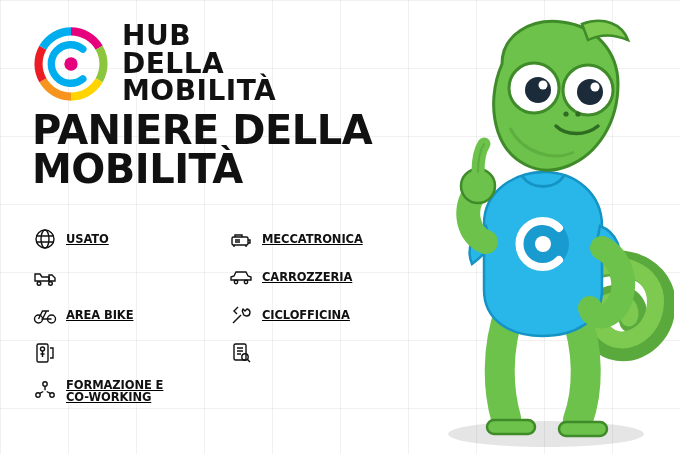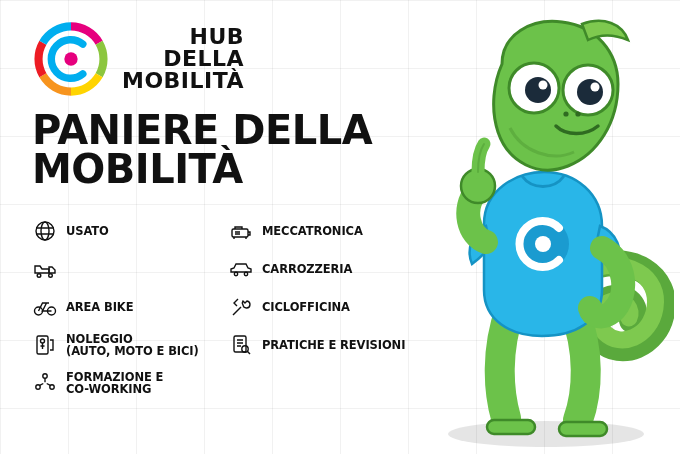--- a/index.html
+++ b/index.html
@@ -25,52 +25,52 @@
     position: absolute;
     left: 34px; top: 22px;
     display: flex;
     align-items: center;
     gap: 14px;
   }
   .logo-mark { width: 74px; height: 74px; flex: 0 0 auto; }
   .logo-text {
     font-family: "DejaVu Sans", sans-serif;
     font-weight: bold;
-    font-size: 22px;
+    font-size: 28px;
     line-height: 0.99;
     letter-spacing: 0.5px;
     color: #111111;
     text-transform: uppercase;
-    text-align: right;
   }
   .logo-text div { white-space: nowrap; }
 
   
   .headline {
     position: absolute;
     left: 32px; top: 111px;
     width: 400px;
     font-family: "DejaVu Sans", sans-serif;
     font-weight: bold;
     font-size: 40px;
     line-height: 0.98;
     letter-spacing: -0.5px;
     color: #111111;
     text-transform: uppercase;
   }
 
   
   .services {
     position: absolute;
-    left: 32px; top: 212px;
+    left: 32px; top: 220px;
     width: 410px;
     display: grid;
     grid-template-columns: 196px 214px;
     grid-auto-rows: 38px;
     align-items: center;
+    text-decoration: underline;
   }
   .svc {
     display: flex;
     align-items: center;
     gap: 8px;
   }
   .svc .ico {
     width: 26px; height: 26px;
     flex: 0 0 auto;
     display: flex; align-items: center; justify-content: center;
@@ -195,33 +195,30 @@
 
     <div class="svc">
       <span class="ico">
         <svg viewBox="0 0 24 24" width="24" height="24" fill="none" stroke="#111" stroke-width="1.4">
           <rect x="4" y="3" width="11" height="18" rx="1.5"></rect>
           <circle cx="9.5" cy="8" r="2"></circle>
           <path d="M9.5 10v6M7.5 13h4"></path>
           <path d="M17 7h3v10h-3"></path>
         </svg>
       </span>
-      <span class="lbl">NOLEGGIO
-(AUTO, MOTO E BICI)</span>
     </div>
     <div class="svc">
       <span class="ico">
         <svg viewBox="0 0 24 24" width="24" height="24" fill="none" stroke="#111" stroke-width="1.4">
           <rect x="5" y="3" width="12" height="16" rx="1.5"></rect>
           <path d="M8 7h6M8 10h6M8 13h4"></path>
           <circle cx="16" cy="16" r="3.2"></circle>
           <path d="M18.3 18.3L21 21"></path>
         </svg>
       </span>
-      <span class="lbl">PRATICHE E REVISIONI</span>
     </div>
 
     <div class="svc">
       <span class="ico">
         <svg viewBox="0 0 24 24" width="24" height="24" fill="none" stroke="#111" stroke-width="1.4">
           <circle cx="12" cy="5" r="2.2"></circle>
           <circle cx="5" cy="16" r="2.2"></circle>
           <circle cx="19" cy="16" r="2.2"></circle>
           <path d="M12 7.2v4M10.3 12.5L6.7 14.4M13.7 12.5l3.6 1.9"></path>
         </svg>

